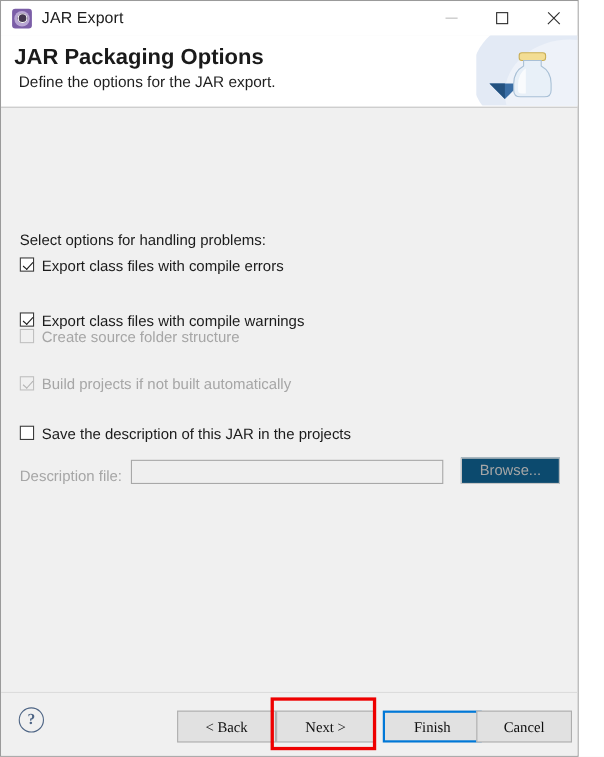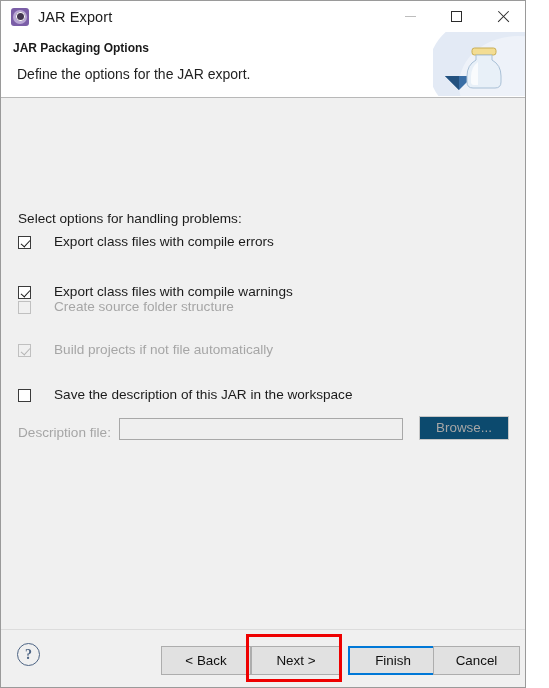--- a/index.html
+++ b/index.html
@@ -117,21 +117,21 @@
     background: #ffffff;
     border-bottom: 1px solid #b8b8b8;
     position: relative;
     padding: 0 12px;
     overflow: hidden;
   }
   .header-title {
     position: absolute;
     left: 12px;
     top: 9px;
-    font-size: 12px;
+    font-size: 20px;
     font-weight: bold;
     color: #1a1a1a;
     text-align: right;
   }
   .header-sub {
     position: absolute;
     left: 16px;
     top: 34px;
     font-size: 14px;
     color: #1f1f1f;
@@ -174,22 +174,22 @@
     position: absolute;
     left: 17px;
     top: 113px;
     font-size: 13.6px;
     color: #1b1b1b;
   }
   .chk-row {
     position: absolute;
     left: 17px;
     display: flex;
-    align-items: flex-end;
-    gap: 23px;
+    align-items: flex-start;
+    gap: 7px;
   }
   .chk-row.r1 { top: 136px; }
   .chk-row.r2 { top: 158px; margin-top: 28px; }
   .chk-row.r3 { top: 201px; }
   .chk-row.r4 { top: 244px; }
   .chk-row.r5 { top: 289px; }
 
   .chk-box {
     width: 13px;
     height: 13px;
@@ -290,21 +290,21 @@
     justify-content: center;
     font-family: "Liberation Serif", serif;
   }
   .btn {
     position: absolute;
     top: 16px;
     height: 29px;
     box-sizing: border-box;
     background: #e1e1e1;
     border: 1px solid #adadad;
-    font-family: Liberation Sans, sans-serif;
+    font-family: Liberation Serif, serif;
     font-size: 13.4px;
     color: #101010;
     padding: 0;
     line-height: 1;
   }
   .btn-back   { left: 160px; width: 90px; }
   .btn-next   { left: 250px; width: 90px; }
   .btn-finish { left: 347px; width: 90px; border: 2px solid #0078d7; }
   .btn-cancel { left: 432px; width: 87px; }
 
@@ -373,26 +373,26 @@
       <span class="chk-label">Export class files with compile warnings</span>
     </div>
 
     <div class="chk-row r3">
       <span class="chk-box disabled"></span>
       <span class="chk-label disabled">Create source folder structure</span>
     </div>
 
     <div class="chk-row r4">
       <span class="chk-box disabled checked"></span>
-      <span class="chk-label disabled">Build projects if not file automatically</span>
+      <span class="chk-label disabled">Build projects if not built automatically</span>
     </div>
 
     <div class="chk-row r5">
       <span class="chk-box"></span>
-      <span class="chk-label">Save the description of this JAR in the workspace</span>
+      <span class="chk-label">Save the description of this JAR in the projects</span>
     </div>
 
     <div class="desc-row">
       <span class="desc-label">Description file:</span>
       <input class="desc-input" type="text" disabled="" placeholder="" style="">
       <button class="browse-btn" disabled="">Browse...</button>
     </div>
 
   </div>
 

